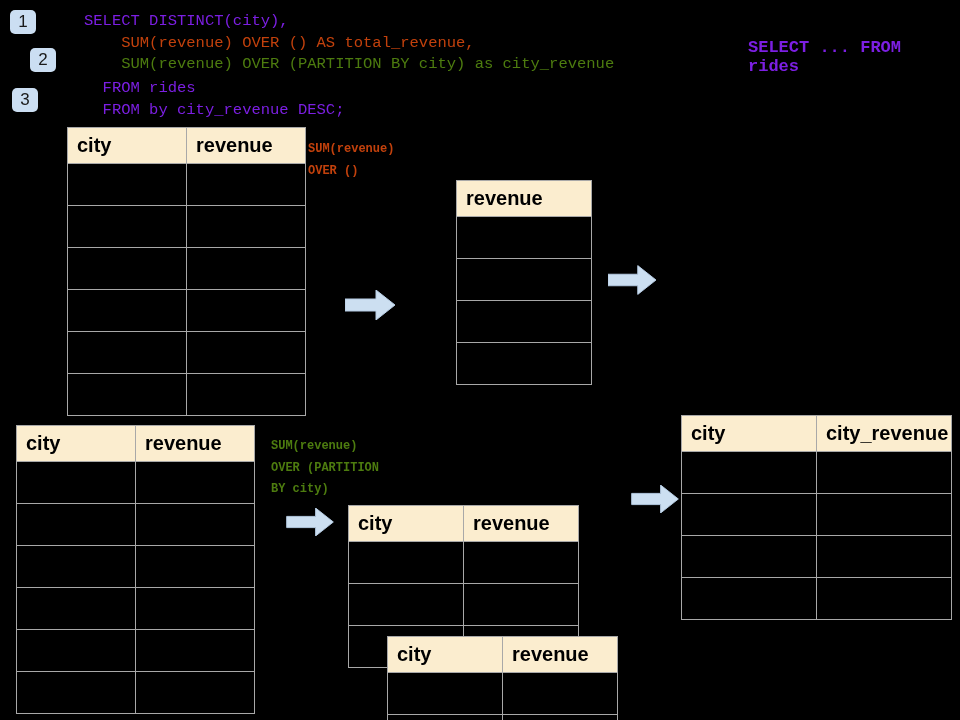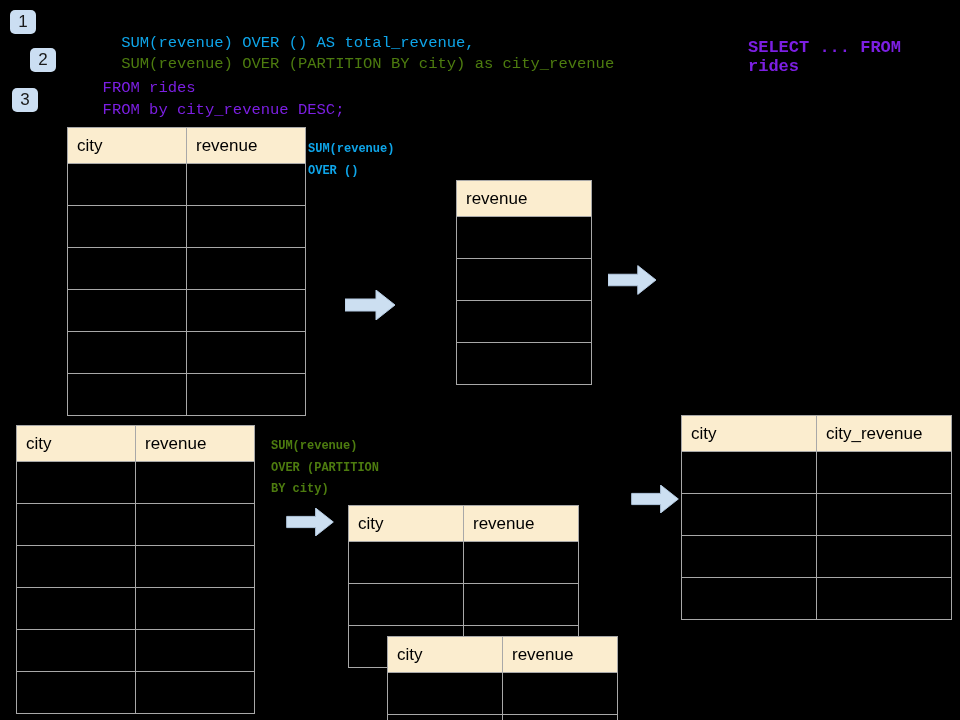--- a/index.html
+++ b/index.html
@@ -40,21 +40,21 @@
   
   .sql {
     position: absolute;
     font-family: "Liberation Mono", monospace;
     font-size: 15.5px;
     line-height: 21.5px;
     white-space: pre;
     letter-spacing: 0px;
   }
   .c-purple { color: #7C1FE3; }
-  .c-red    { color: #0ea5e9; }
+  .c-red    { color: #c2410c; }
   .c-green  { color: #4d7c0f; }
 
   
   .annot {
     position: absolute;
     font-family: "Liberation Mono", monospace;
     font-size: 12px;
     line-height: 21.5px;
     white-space: pre;
     font-weight: bold;
@@ -74,22 +74,22 @@
   .tbl td, .tbl th {
     border: 1px solid #A8A8A8;
     padding: 0;
     margin: 0;
     background: #000000;
   }
   .tbl th {
     background: #FBEDCF;
     color: #000000;
     font-family: "Liberation Sans", sans-serif;
-    font-weight: normal;
-    font-size: 17px;
+    font-weight: bold;
+    font-size: 20px;
     text-align: left;
     padding: 0 0 0 9px;
     height: 35px;
     vertical-align: middle;
   }
   .tbl td { height: 41px; }
 
   
   .arrow {
     position: absolute;
@@ -97,20 +97,21 @@
 </style>
 </head>
 <body>
 
 <div class="stage">
 
   <div class="badge" style="left:10px; top:10px;">1</div>
   <div class="badge" style="left:30px; top:48px;">2</div>
   <div class="badge" style="left:12px; top:88px;">3</div>
 
+  <div class="sql c-purple" style="left:84px; top:11px;">SELECT DISTINCT(city),</div>
   <div class="sql c-red" style="left:84px; top:32.5px;">    SUM(revenue) OVER () AS total_revenue,</div>
   <div class="sql c-green" style="left:84px; top:54px;">    SUM(revenue) OVER (PARTITION BY city) as city_revenue</div>
   <div class="sql c-purple" style="left:84px; top:78px;">  FROM rides</div>
   <div class="sql c-purple" style="left:84px; top:100px;">  FROM by city_revenue DESC;</div>
 
   <div class="annot small c-purple" style="left:748px; top:38px;">SELECT ... FROM
 rides</div>
 
   <div class="annot c-red" style="left:308px; top:139px;">SUM(revenue)
 OVER ()</div>

